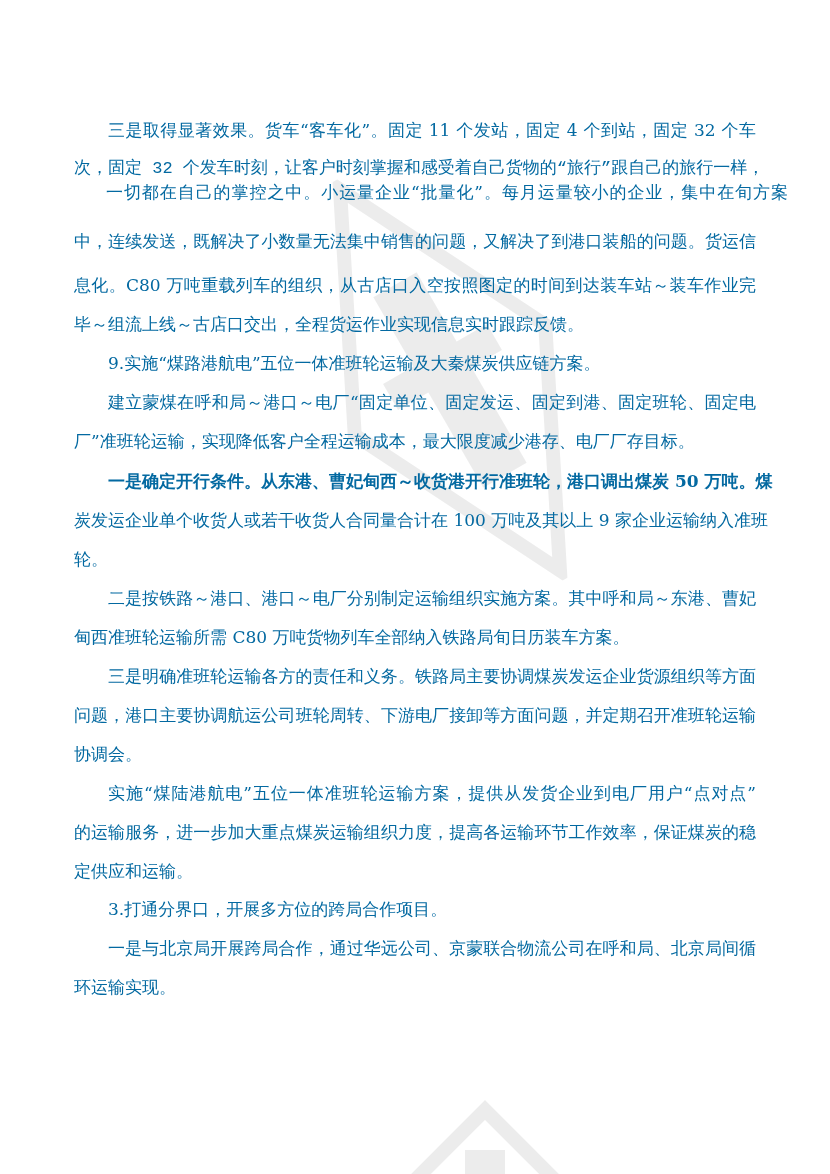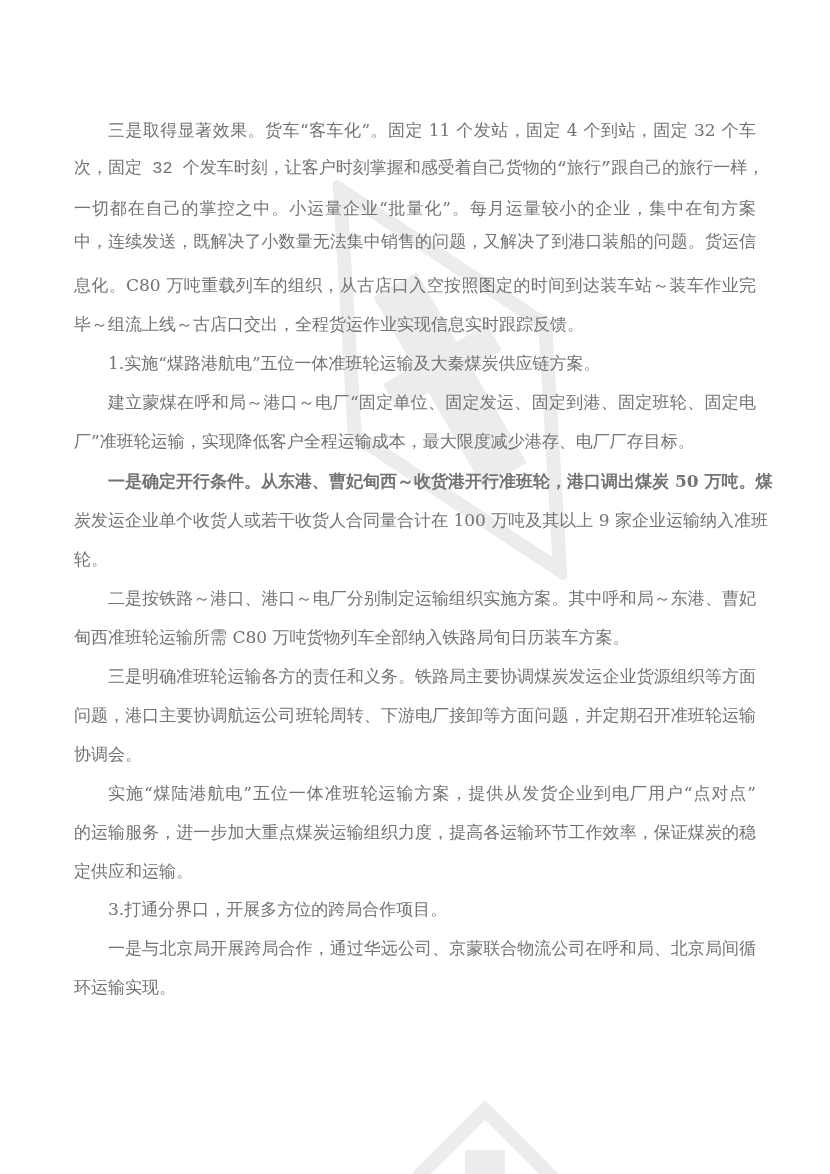--- a/index.html
+++ b/index.html
@@ -14,21 +14,21 @@
     .wm-top { left: 330px; top: 150px; width: 240px; height: 460px; transform: rotate(-30deg); }
     .wm-bottom { left: 385px; top: 1100px; width: 200px; height: 200px; }
     .line {
       position: absolute;
       left: 74px;
       width: 682px;
       font-family: "DejaVu Serif", "Liberation Serif", serif;
       font-size: 17px;
       line-height: 22px;
       height: 22px;
-      color: #737373;
+      color: #0369a1;
       white-space: nowrap;
       text-align: justify;
       text-align-last: justify;
     }
     .line.last { text-align-last: left; }
     .line.indent { left: 108px; width: 648px; }
   </style>
 </head>
 <body>
 
@@ -41,25 +41,25 @@
   </svg>
 
   <svg class="watermark wm-bottom" viewBox="0 0 200 200">
     <polygon points="100,10 190,100 100,190 10,100" fill="none" stroke="#000" stroke-width="14"></polygon>
     <rect x="80" y="50" width="40" height="100" fill="#000"></rect>
   </svg>
 
   <div id="text-lines">
       <div class="line indent" style="top: 119px;">三是取得显著效果。货车“客车化”。固定 11 个发站，固定 4 个到站，固定 32 个车</div>
       <div class="line" style="top: 158px; font-family: Liberation Mono, monospace;">次，固定 32 个发车时刻，让客户时刻掌握和感受着自己货物的“旅行”跟自己的旅行一样，</div>
-      <div class="line" style="top: 197px;">一切都在自己的掌控之中。小运量企业“批量化”。每月运量较小的企业，集中在旬方案</div>
+      <div class="line" style="top: 181px; margin-left: 32px;">一切都在自己的掌控之中。小运量企业“批量化”。每月运量较小的企业，集中在旬方案</div>
       <div class="line" style="top: 230px;">中，连续发送，既解决了小数量无法集中销售的问题，又解决了到港口装船的问题。货运信</div>
       <div class="line" style="top: 274px;">息化。C80 万吨重载列车的组织，从古店口入空按照图定的时间到达装车站～装车作业完</div>
       <div class="line last" style="top: 313px;">毕～组流上线～古店口交出，全程货运作业实现信息实时跟踪反馈。</div>
-      <div class="line indent last" style="top: 352px;">1.实施“煤路港航电”五位一体准班轮运输及大秦煤炭供应链方案。</div>
+      <div class="line indent last" style="top: 352px;">9.实施“煤路港航电”五位一体准班轮运输及大秦煤炭供应链方案。</div>
       <div class="line indent" style="top: 391px;">建立蒙煤在呼和局～港口～电厂“固定单位、固定发运、固定到港、固定班轮、固定电</div>
       <div class="line last" style="top: 430px;">厂”准班轮运输，实现降低客户全程运输成本，最大限度减少港存、电厂厂存目标。</div>
       <div class="line indent" style="top: 470px; font-weight: bold;">一是确定开行条件。从东港、曹妃甸西～收货港开行准班轮，港口调出煤炭 50 万吨。煤</div>
       <div class="line" style="top: 509px;">炭发运企业单个收货人或若干收货人合同量合计在 100 万吨及其以上 9 家企业运输纳入准班</div>
       <div class="line last" style="top: 548px;">轮。</div>
       <div class="line indent" style="top: 587px;">二是按铁路～港口、港口～电厂分别制定运输组织实施方案。其中呼和局～东港、曹妃</div>
       <div class="line last" style="top: 626px;">甸西准班轮运输所需 C80 万吨货物列车全部纳入铁路局旬日历装车方案。</div>
       <div class="line indent" style="top: 665px;">三是明确准班轮运输各方的责任和义务。铁路局主要协调煤炭发运企业货源组织等方面</div>
       <div class="line" style="top: 704px;">问题，港口主要协调航运公司班轮周转、下游电厂接卸等方面问题，并定期召开准班轮运输</div>
       <div class="line last" style="top: 743px;">协调会。</div>

